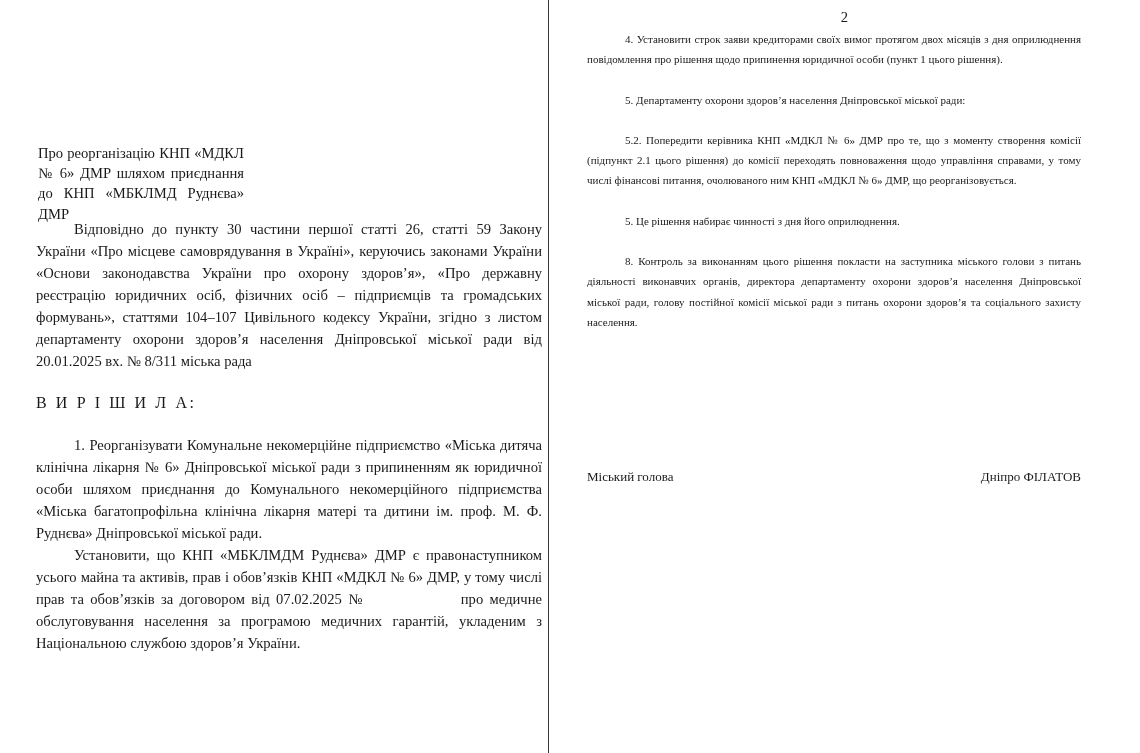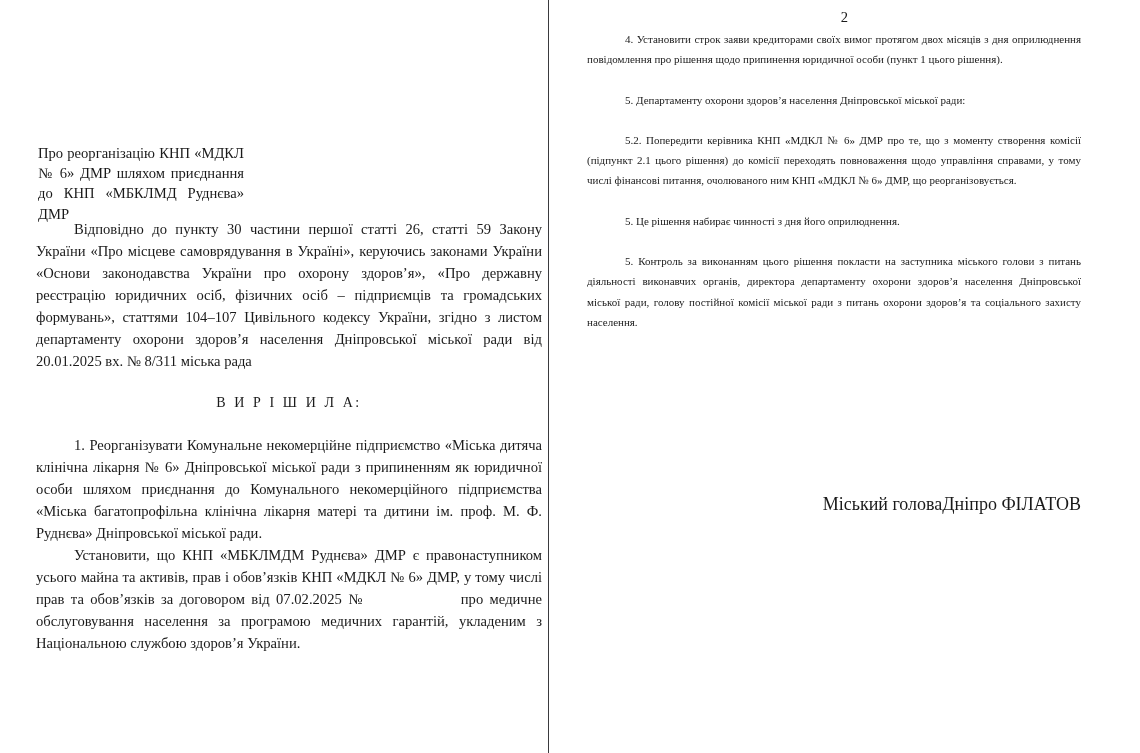--- a/index.html
+++ b/index.html
@@ -84,38 +84,37 @@
     margin: 0 0 0 0;
     text-align: justify;
     text-align-last: left;
     text-indent: 38px;
     hyphens: none;
   }
   p.gap { margin-top: 20.2px; }
 
   .decision-heading {
     margin: 20.2px 0 0 0;
-    text-align: center;
-    font-size: 14px;
+    font-size: 16px;
     letter-spacing: 2.6px;
     text-indent: 0;
   }
 
   
   .blank-space { display: inline-block; width: 96px; }
 
   .signature-row {
     position: absolute;
     left: 38px;
-    top: 494px;
+    top: 467px;
     width: 494px;
     display: flex;
-    justify-content: flex-end;
+    justify-content: space-between;
     align-items: baseline;
-    font-size: 18px;
+    font-size: 13px;
     line-height: 20.2px;
   }
   .sig-right { text-align: right; }
 </style>
 </head>
 <body>
 
 <div class="page">
 
   <div class="page-divider"></div>
@@ -148,21 +147,21 @@
       <p class="para">4. Установити строк заяви кредиторами своїх вимог протягом двох місяців з дня оприлюднення повідомлення про рішення щодо припинення юридичної особи (пункт 1 цього рішення).</p>
 
       <p class="para gap">5. Департаменту охорони здоров’я населення Дніпровської міської ради:</p>
 
 
       <p class="para gap">5.2. Попередити керівника КНП «МДКЛ № 6» ДМР про те, що з моменту створення комісії (підпункт 2.1 цього рішення) до комісії переходять повноваження щодо управління справами, у тому числі фінансові питання, очолюваного ним КНП «МДКЛ № 6» ДМР, що реорганізовується.</p>
 
       <p class="para gap">5. Це рішення набирає чинності з дня його оприлюднення.</p>
 
 
-      <p class="para gap">5. Контроль за виконанням цього рішення покласти на заступника міського голови з питань діяльності виконавчих органів, директора департаменту охорони здоров’я населення Дніпровської міської ради, голову постійної комісії міської ради з питань охорони здоров’я та соціального захисту населення.</p>
+      <p class="para gap">8. Контроль за виконанням цього рішення покласти на заступника міського голови з питань діяльності виконавчих органів, директора департаменту охорони здоров’я населення Дніпровської міської ради, голову постійної комісії міської ради з питань охорони здоров’я та соціального захисту населення.</p>
 
     </div>
 
     <div class="signature-row">
       <span>Міський голова</span>
       <span class="sig-right">Дніпро ФІЛАТОВ</span>
     </div>
 
   </div>
 

